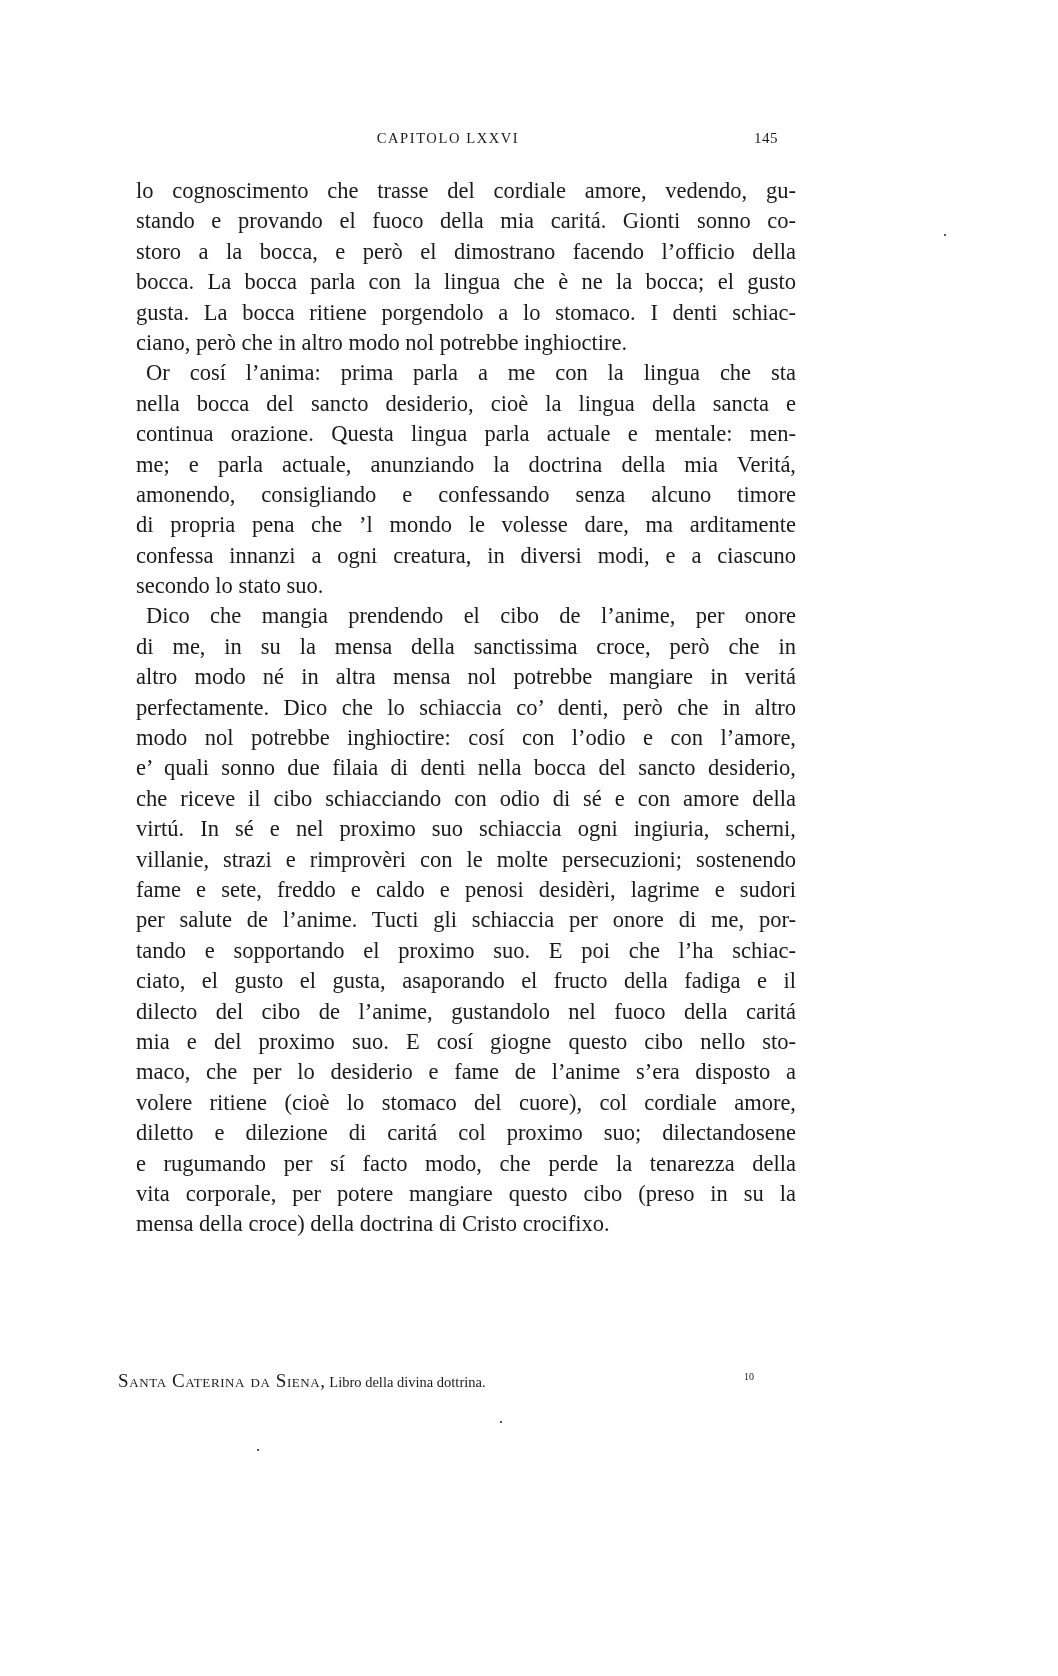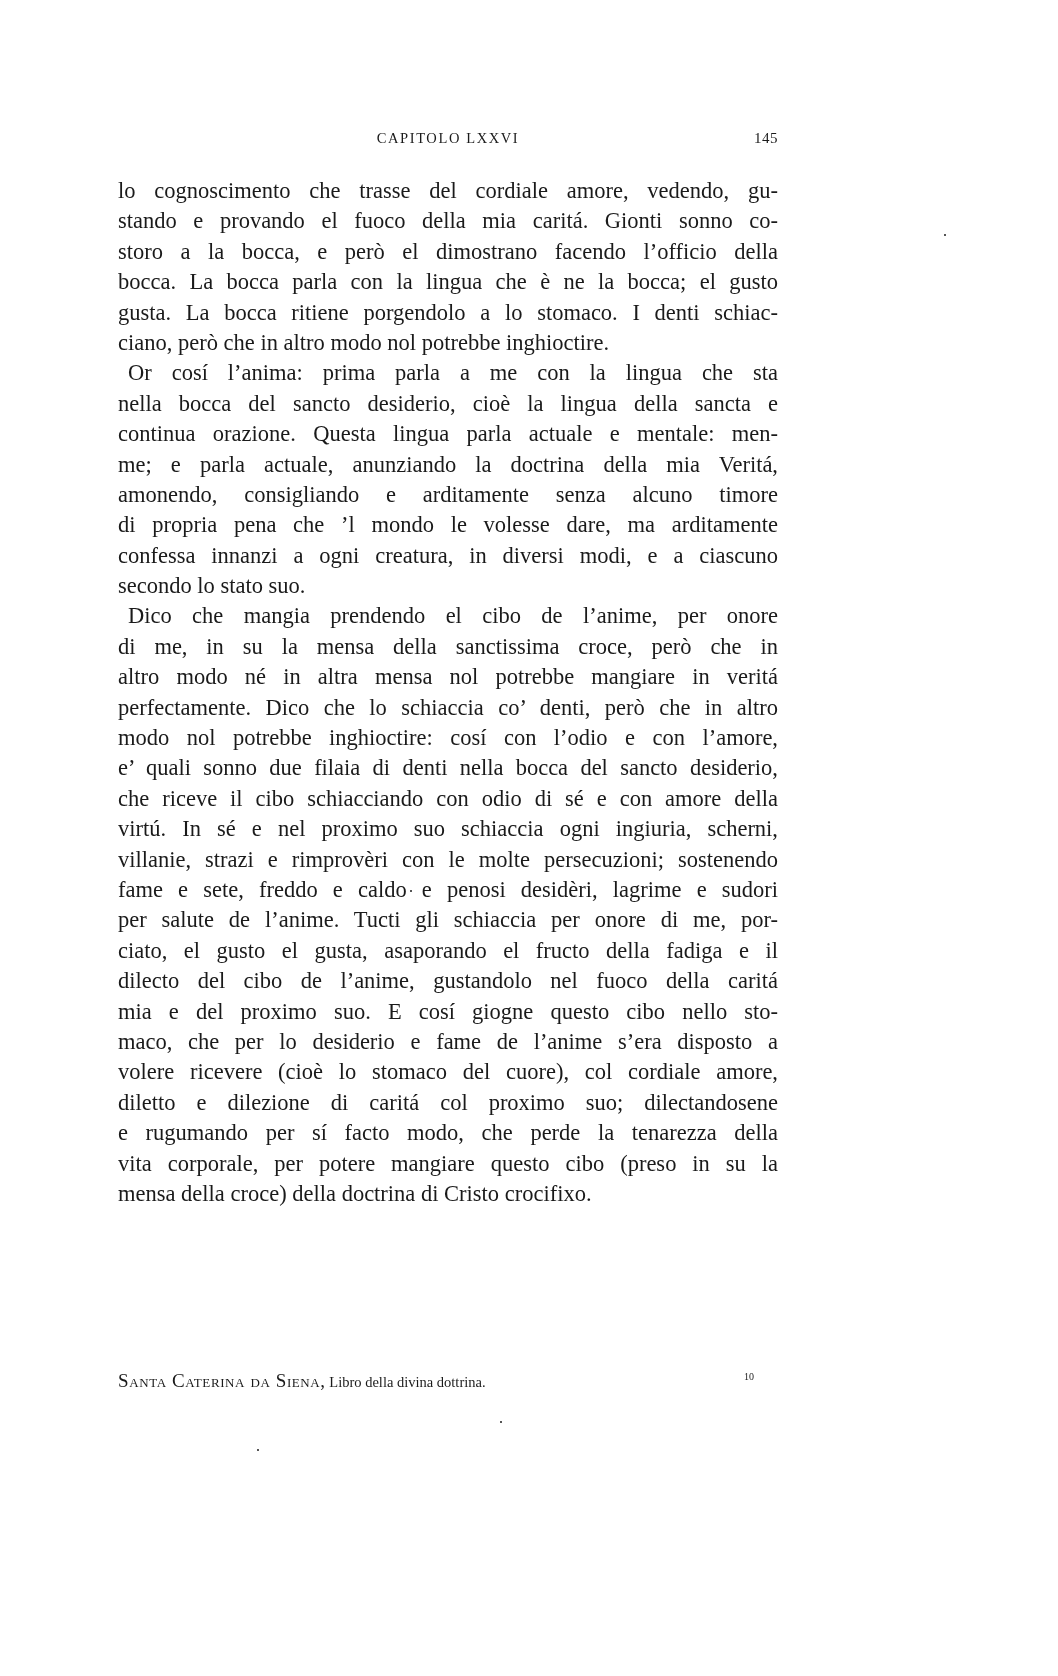--- a/index.html
+++ b/index.html
@@ -37,21 +37,21 @@
   }
   .page-number {
     position: absolute;
     right: 0;
     top: 2px;
     font-size: 15px;
     letter-spacing: 0.5px;
   }
   .body-text {
     position: absolute;
-    left: 118px;
+    left: 136px;
     top: 176px;
     width: 660px;
   }
   .line {
     display: block;
     height: 30.4px;
     line-height: 30.4px;
     font-size: 22.5px;
     text-align: justify;
     text-align-last: justify;
@@ -113,40 +113,41 @@
   <span class="line">lo cognoscimento che trasse del cordiale amore, vedendo, gu-</span>
       <span class="line">stando e provando el fuoco della mia caritá. Gionti sonno co-</span>
       <span class="line">storo a la bocca, e però el dimostrano facendo l’officio della</span>
       <span class="line">bocca. La bocca parla con la lingua che è ne la bocca; el gusto</span>
       <span class="line">gusta. La bocca ritiene porgendolo a lo stomaco. I denti schiac-</span>
       <span class="line last">ciano, però che in altro modo nol potrebbe inghioctire.</span>
       <span class="line indent">Or cosí l’anima: prima parla a me con la lingua che sta</span>
       <span class="line">nella bocca del sancto desiderio, cioè la lingua della sancta e</span>
       <span class="line">continua orazione. Questa lingua parla actuale e mentale: men-</span>
       <span class="line">me; e parla actuale, anunziando la doctrina della mia Veritá,</span>
-      <span class="line">amonendo, consigliando e arditamente senza alcuno timore</span>
+      <span class="line">amonendo, consigliando e confessando senza alcuno timore</span>
       <span class="line">di propria pena che ’l mondo le volesse dare, ma arditamente</span>
       <span class="line">confessa innanzi a ogni creatura, in diversi modi, e a ciascuno</span>
       <span class="line last">secondo lo stato suo.</span>
       <span class="line indent">Dico che mangia prendendo el cibo de l’anime, per onore</span>
       <span class="line">di me, in su la mensa della sanctissima croce, però che in</span>
       <span class="line">altro modo né in altra mensa nol potrebbe mangiare in veritá</span>
       <span class="line">perfectamente. Dico che lo schiaccia co’ denti, però che in altro</span>
       <span class="line">modo nol potrebbe inghioctire: cosí con l’odio e con l’amore,</span>
       <span class="line">e’ quali sonno due filaia di denti nella bocca del sancto desiderio,</span>
       <span class="line">che riceve il cibo schiacciando con odio di sé e con amore della</span>
       <span class="line">virtú. In sé e nel proximo suo schiaccia ogni ingiuria, scherni,</span>
       <span class="line">villanie, strazi e rimprovèri con le molte persecuzioni; sostenendo</span>
       <span class="line">fame e sete, freddo e caldo e penosi desidèri, lagrime e sudori</span>
       <span class="line">per salute de l’anime. Tucti gli schiaccia per onore di me, por-</span>
+      <span class="line">tando e sopportando el proximo suo. E poi che l’ha schiac-</span>
       <span class="line">ciato, el gusto el gusta, asaporando el fructo della fadiga e il</span>
       <span class="line">dilecto del cibo de l’anime, gustandolo nel fuoco della caritá</span>
       <span class="line">mia e del proximo suo. E cosí giogne questo cibo nello sto-</span>
       <span class="line">maco, che per lo desiderio e fame de l’anime s’era disposto a</span>
-      <span class="line">volere ricevere (cioè lo stomaco del cuore), col cordiale amore,</span>
+      <span class="line">volere ritiene (cioè lo stomaco del cuore), col cordiale amore,</span>
       <span class="line">diletto e dilezione di caritá col proximo suo; dilectandosene</span>
       <span class="line">e rugumando per sí facto modo, che perde la tenarezza della</span>
       <span class="line">vita corporale, per potere mangiare questo cibo (preso in su la</span>
       <span class="line last">mensa della croce) della doctrina di Cristo crocifixo.</span>
     </div>
 
   <div class="footer">
     <span class="footer-left">
       <span class="author">Santa Caterina da Siena,</span>
       <span class="title-italic">Libro della divina dottrina.</span>

